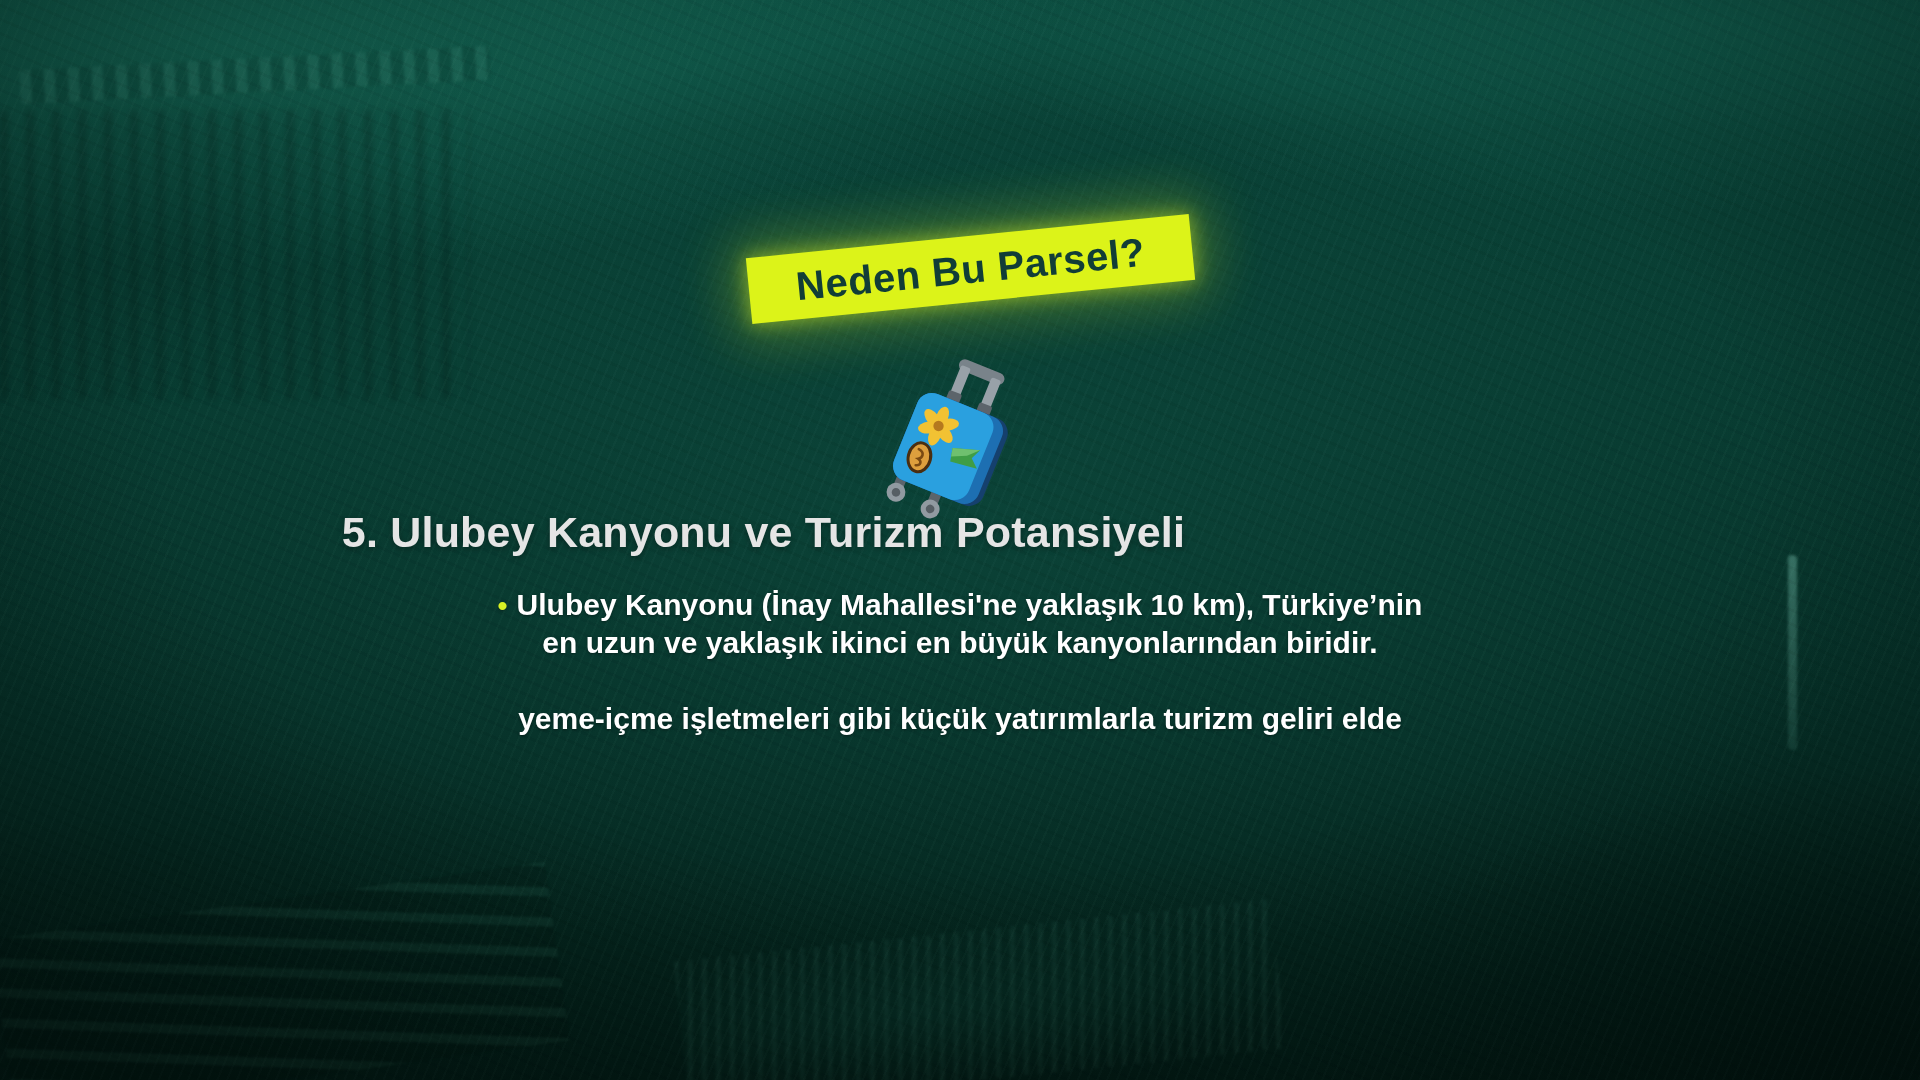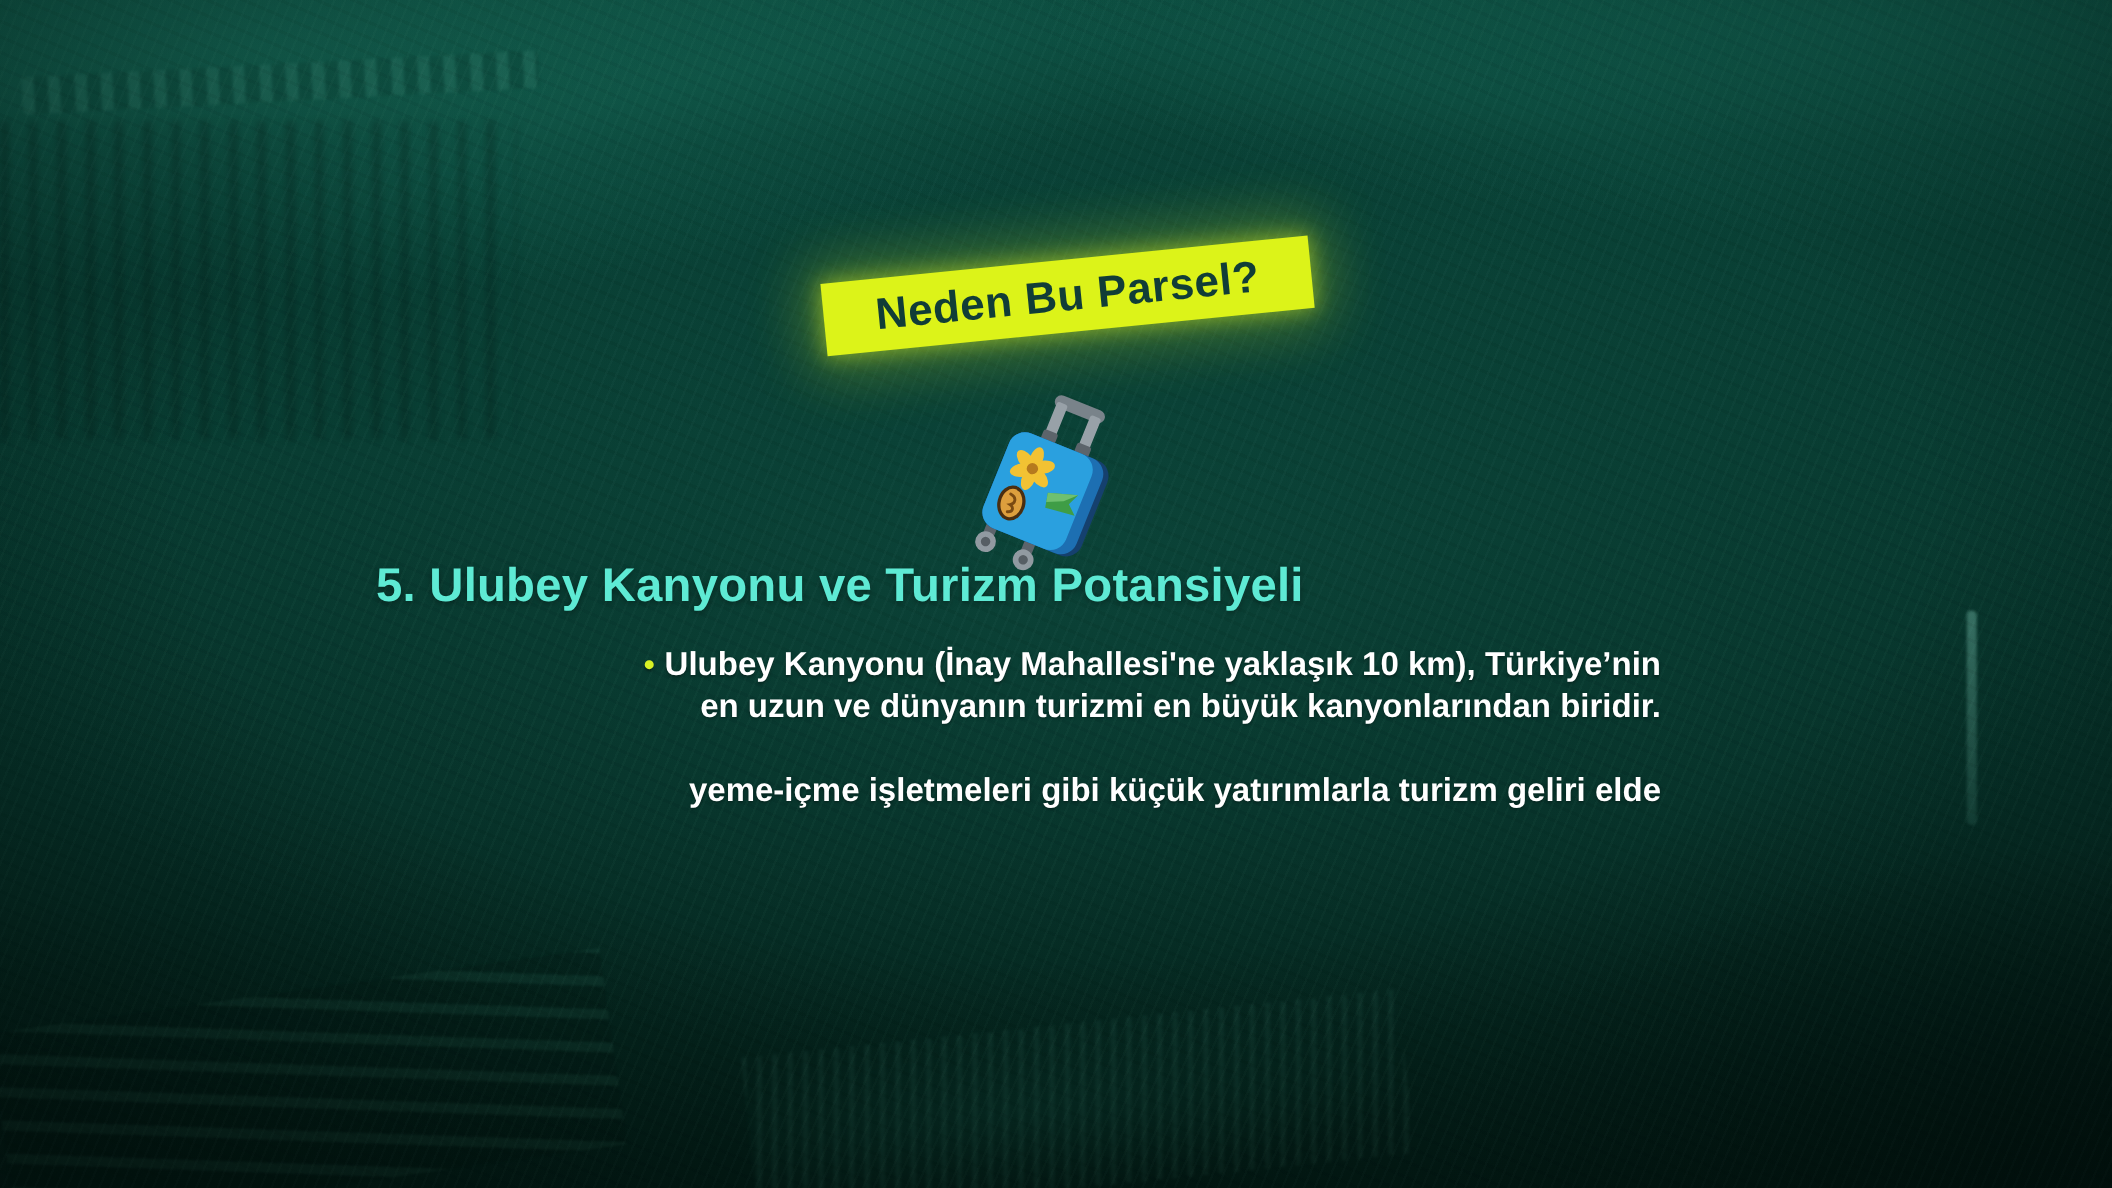--- a/index.html
+++ b/index.html
@@ -87,34 +87,34 @@
     white-space: nowrap;
   }
 
   
   .luggage { position: absolute; left: 868px; top: 350px; width: 172px; height: 172px; }
 
   
   .slide-title {
     position: absolute; left: 0; top: 508px; width: 1527px;
     text-align: center;
-    color: #5eead4;
+    color: #e5e5e5;
     font-size: 43px; font-weight: 800; letter-spacing: 0.2px;
     text-shadow: 0 2px 6px rgba(0,0,0,0.35);
   }
 
   
   .bullets {
     position: absolute; left: 410px; top: 586px; width: 1100px;
     text-align: center;
     color: #ffffff;
     font-size: 30px; font-weight: 700;
     text-shadow: 0 1px 3px rgba(0,0,0,0.4);
   }
-  .bullet-item { margin: 0 0 39px 0; text-align: right; }
+  .bullet-item { margin: 0 0 39px 0; }
   .bullet-line { line-height: 37px; }
   .bullet-dot { color: #d8f225; font-size: 0.95em; margin-right: 9px; }
 </style>
 </head>
 <body>
 
 <div class="bg"></div>
 <div class="bg-trees"></div>
 <div class="bg-viaduct"></div>
 <div class="bg-rows"></div>
@@ -170,21 +170,21 @@
     </g>
   </svg>
 </div>
 
 <div class="slide-title">5. Ulubey Kanyonu ve Turizm Potansiyeli</div>
 
 <div class="bullets">
 
   <div class="bullet-item">
     <div class="bullet-line"><span class="bullet-dot">•</span><span>Ulubey Kanyonu (İnay Mahallesi'ne yaklaşık 10 km), Türkiye’nin</span></div>
-    <div class="bullet-line"><span>en uzun ve dünyanın turizmi en büyük kanyonlarından biridir.</span></div>
+    <div class="bullet-line"><span>en uzun ve yaklaşık ikinci en büyük kanyonlarından biridir.</span></div>
   </div>
 
 
   <div class="bullet-item">
     <div class="bullet-line"><span>yeme-içme işletmeleri gibi küçük yatırımlarla turizm geliri elde</span></div>
   </div>
 
 </div>
 
 </body></html>

